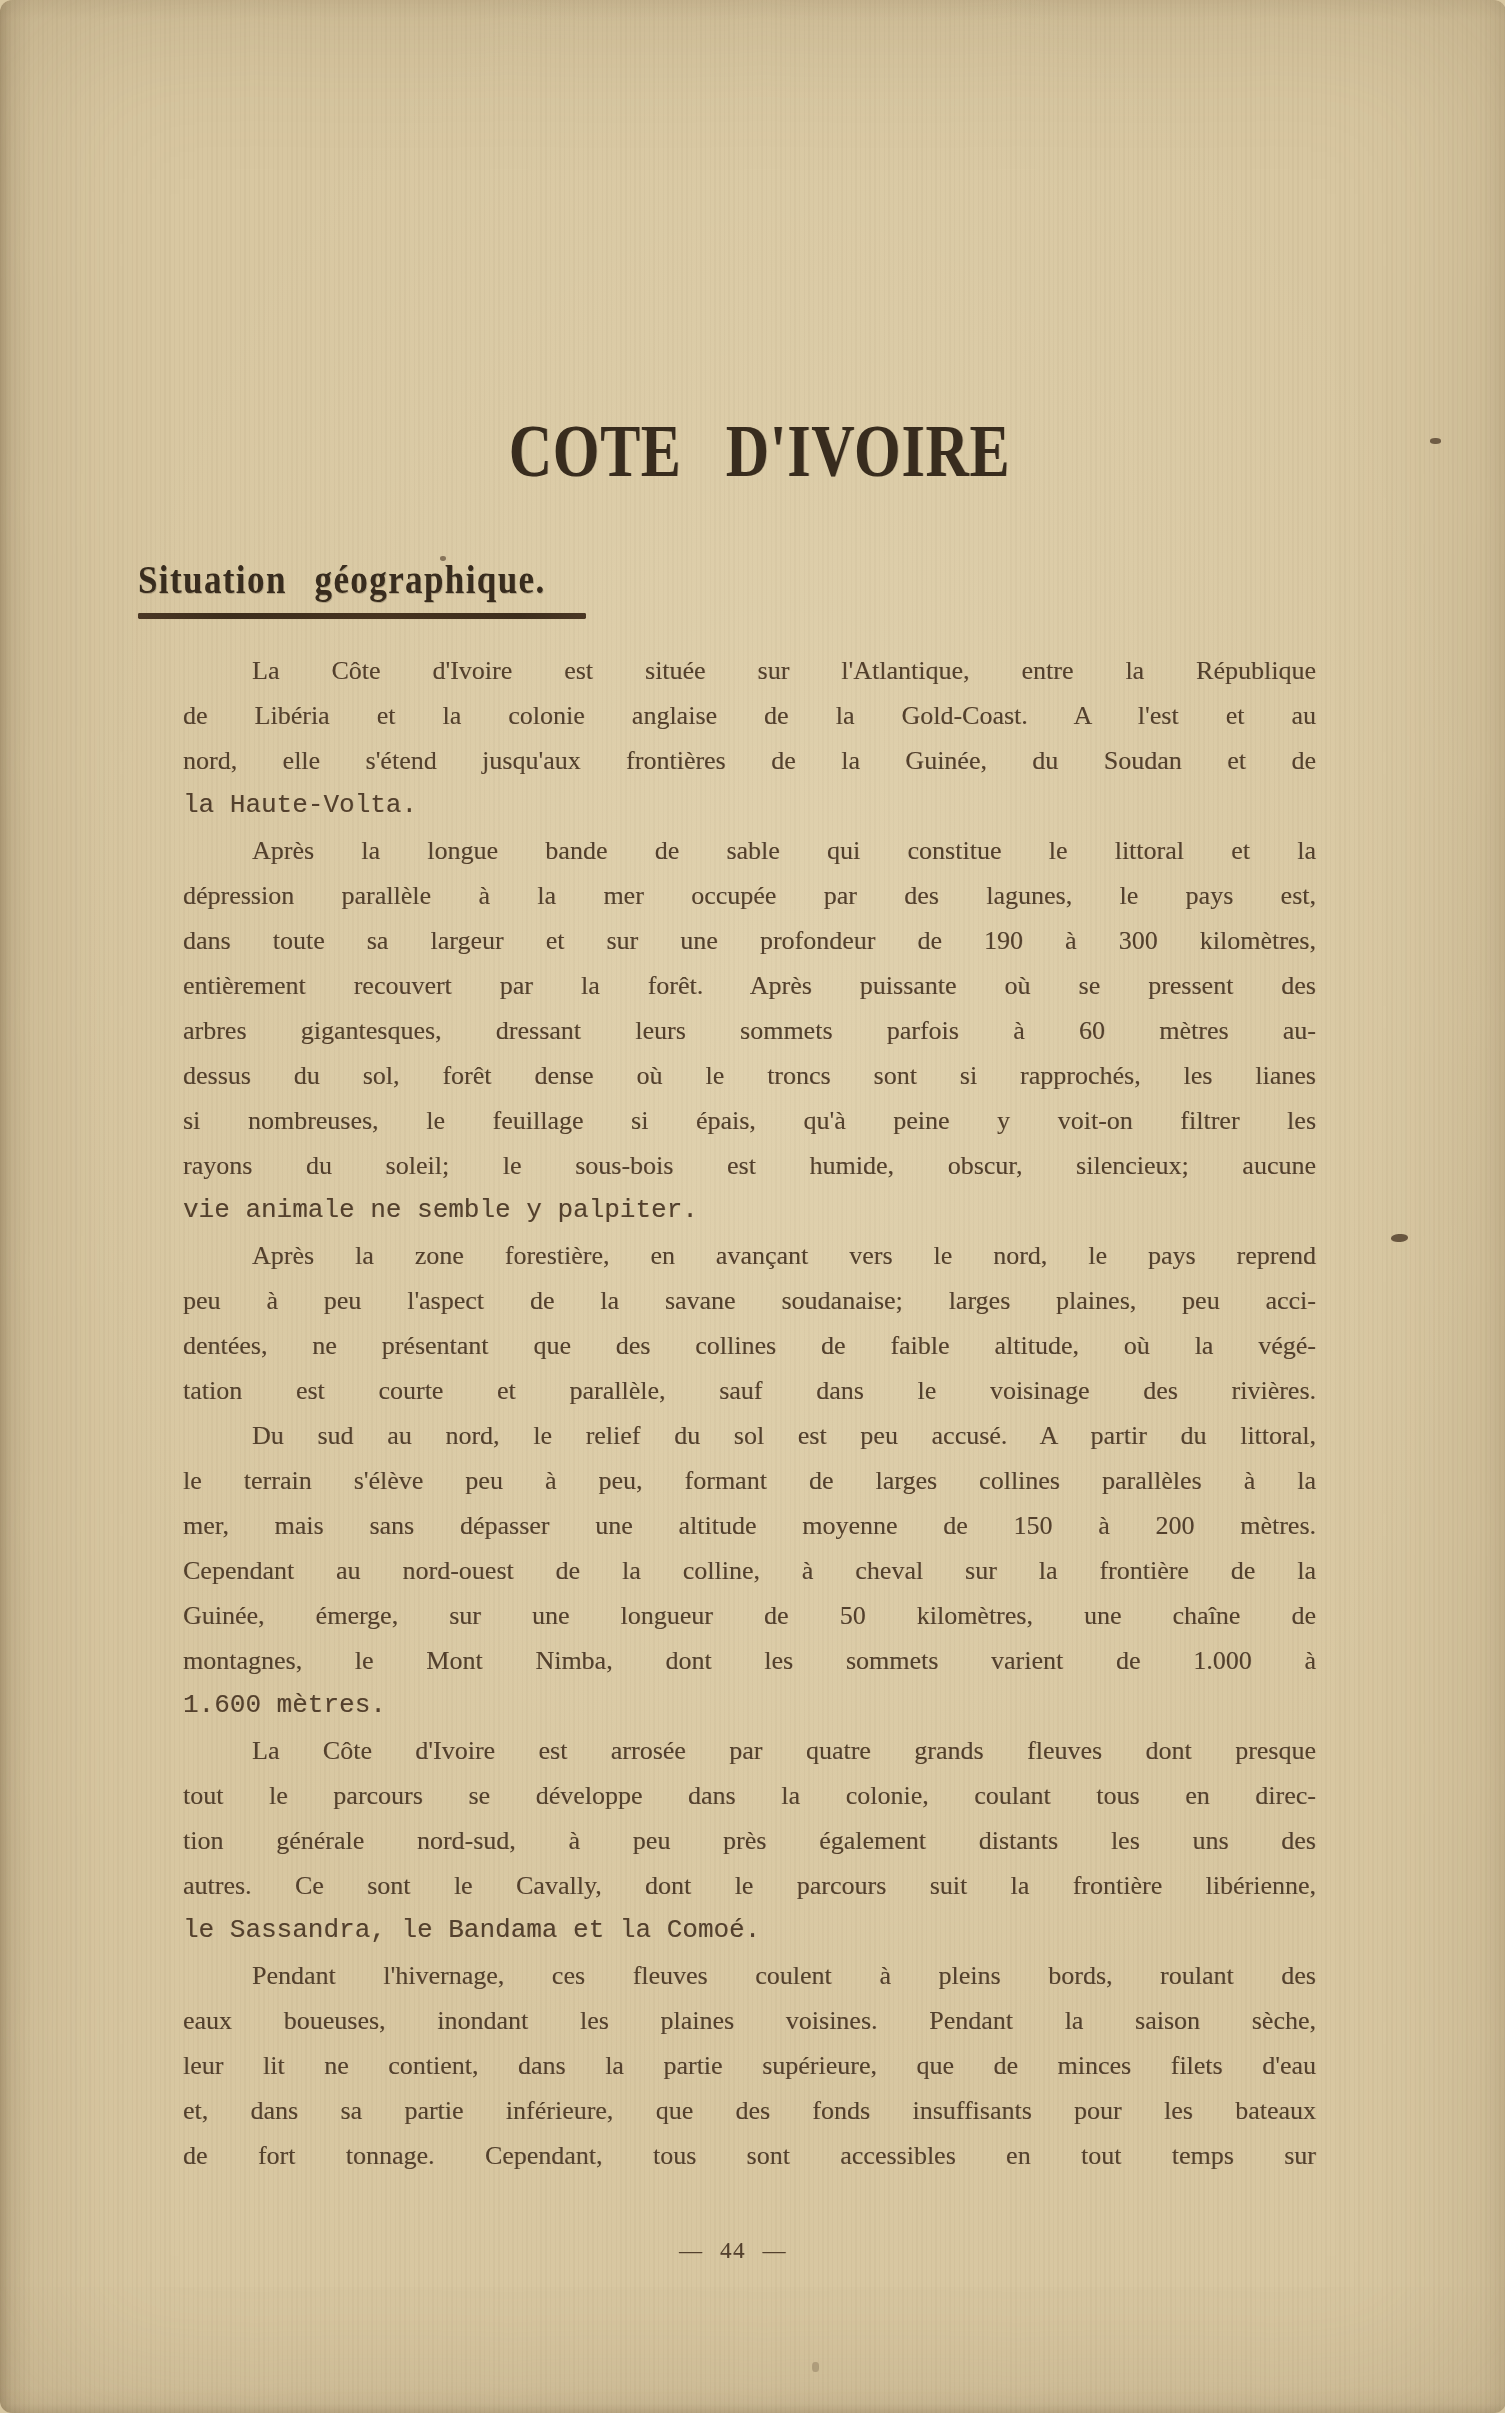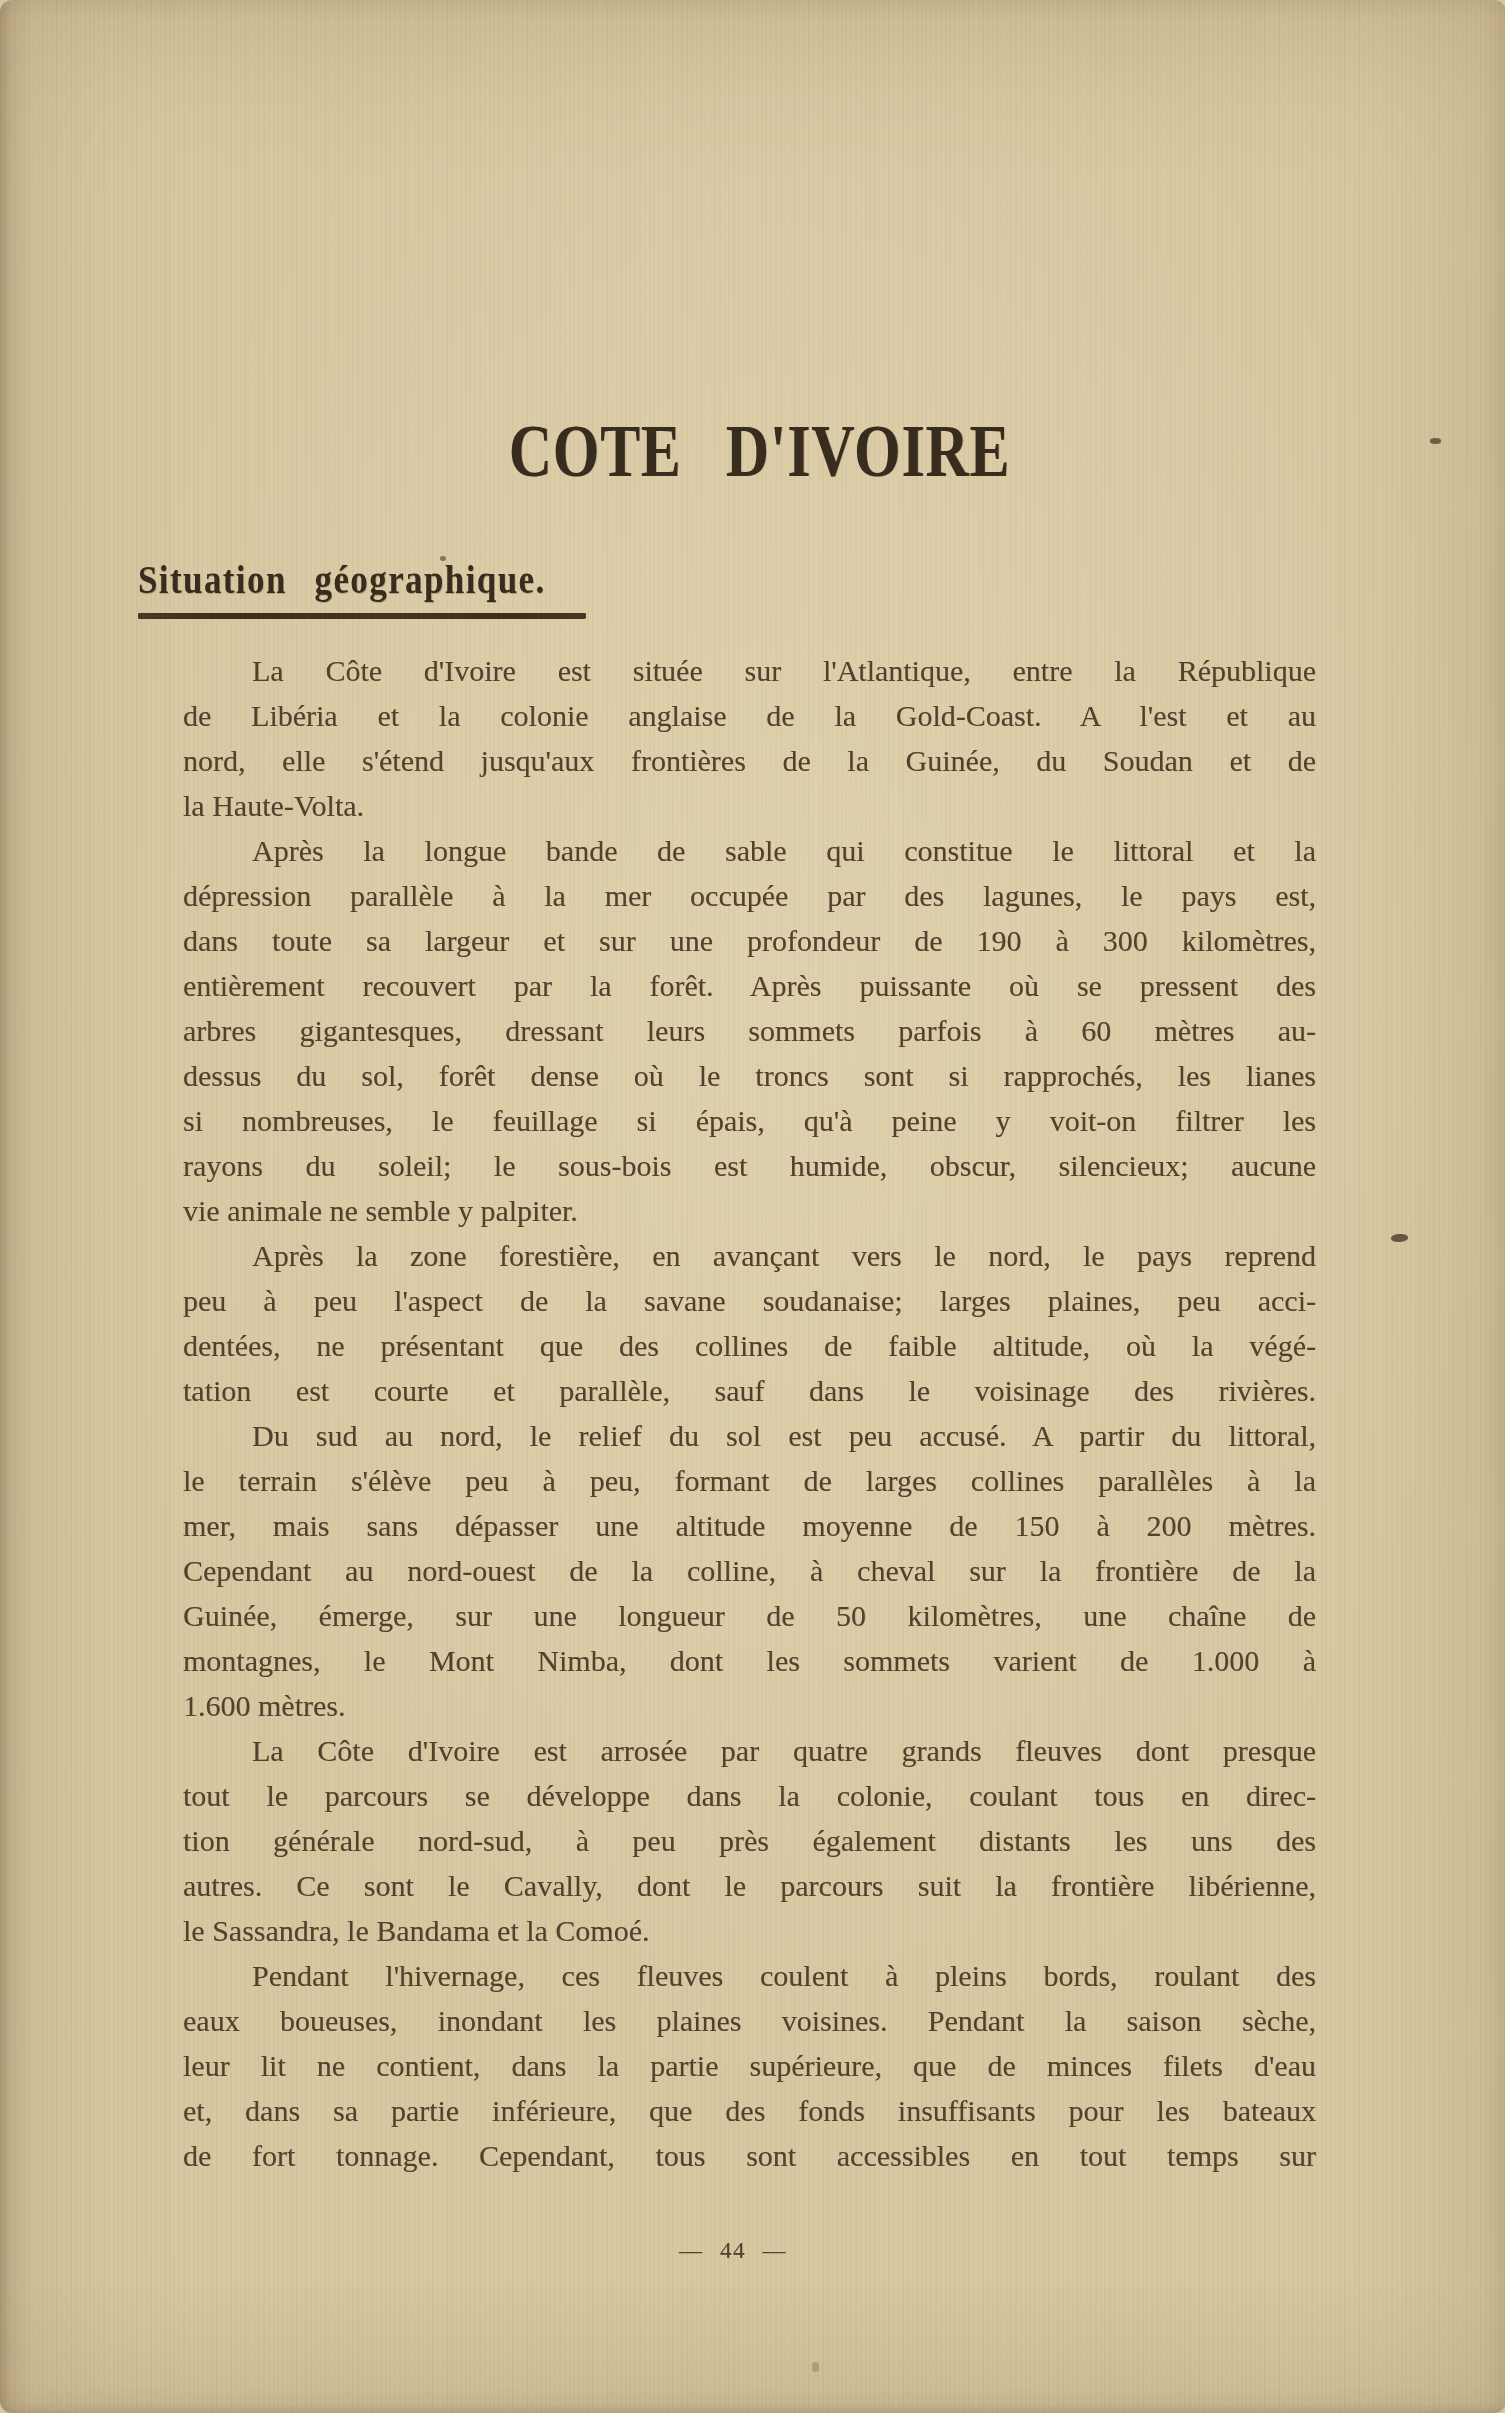--- a/index.html
+++ b/index.html
@@ -64,33 +64,33 @@
     width: 448px;
     height: 6.1px;
     background: linear-gradient(90deg, #4a3724, #3c2d1c 20%, #46331f 55%, #3c2d1c 85%, #4a3724);
     border-radius: 1.4px;
   }
   .body {
     position: absolute;
     left: 183px;
     top: 648px;
     width: 1133px;
-    font-size: 30px;
+    font-size: 26px;
     line-height: 45px;
     text-shadow: 0.4px 0.4px 0 rgba(83,64,45,0.30);
   }
   .paragraph { margin: 0; }
   .line {
     text-align: justify;
     text-align-last: justify;
     text-justify: inter-word;
     white-space: normal;
   }
   .line.first { text-indent: 69px; }
-  .line.short { text-align-last: left; }
+  .line.short { text-align-last: left; font-family: Liberation Mono, monospace; }
   .page-number {
     position: absolute;
     left: 170px;
     top: 2238px;
     width: 1126px;
     text-align: center;
     font-size: 23px;
     letter-spacing: 1.4px;
     word-spacing: 9.5px;
     color: var(--ink, #53402d);

